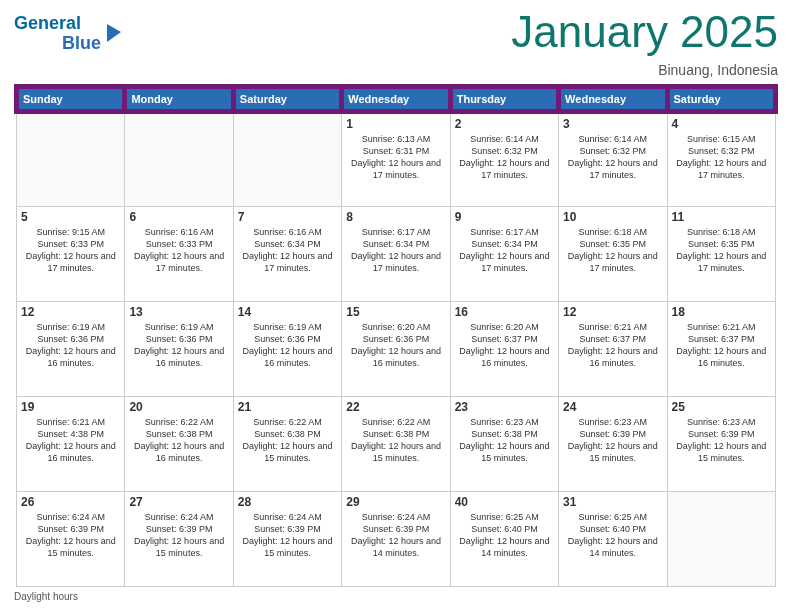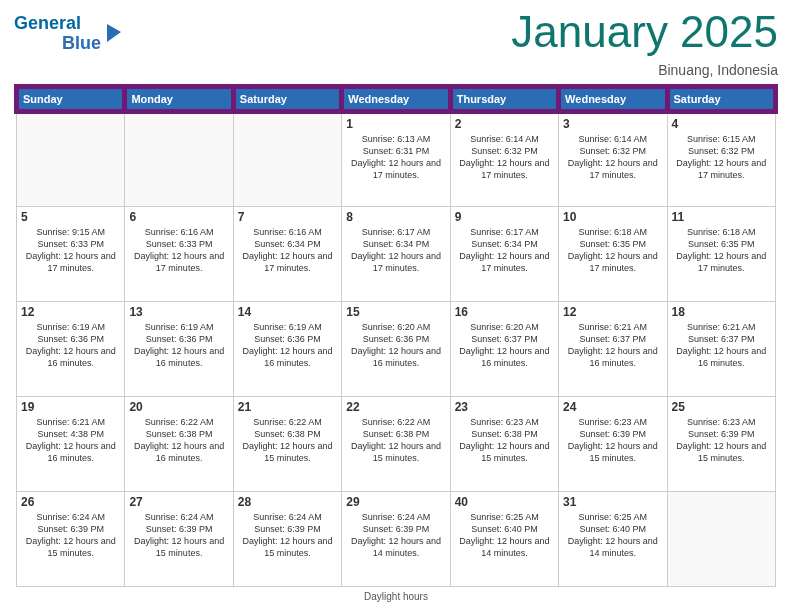--- a/index.html
+++ b/index.html
@@ -91,21 +91,21 @@
     .day-info {
       font-size: 9px;
       color: #333;
       line-height: 1.35;
       text-align: center;
     }
     .footer {
       font-size: 10px;
       color: #555;
       margin-top: 4px;
-      text-align: center;
+      text-align: left;
     }
   </style>
 </head>
 <body>
 
 <div class="page">
   <div class="header">
     <div class="logo">
       <div class="logo-text">
         <span style="font-size:18px;font-weight:bold;color:#0369a1;line-height:1.1;">General</span>

